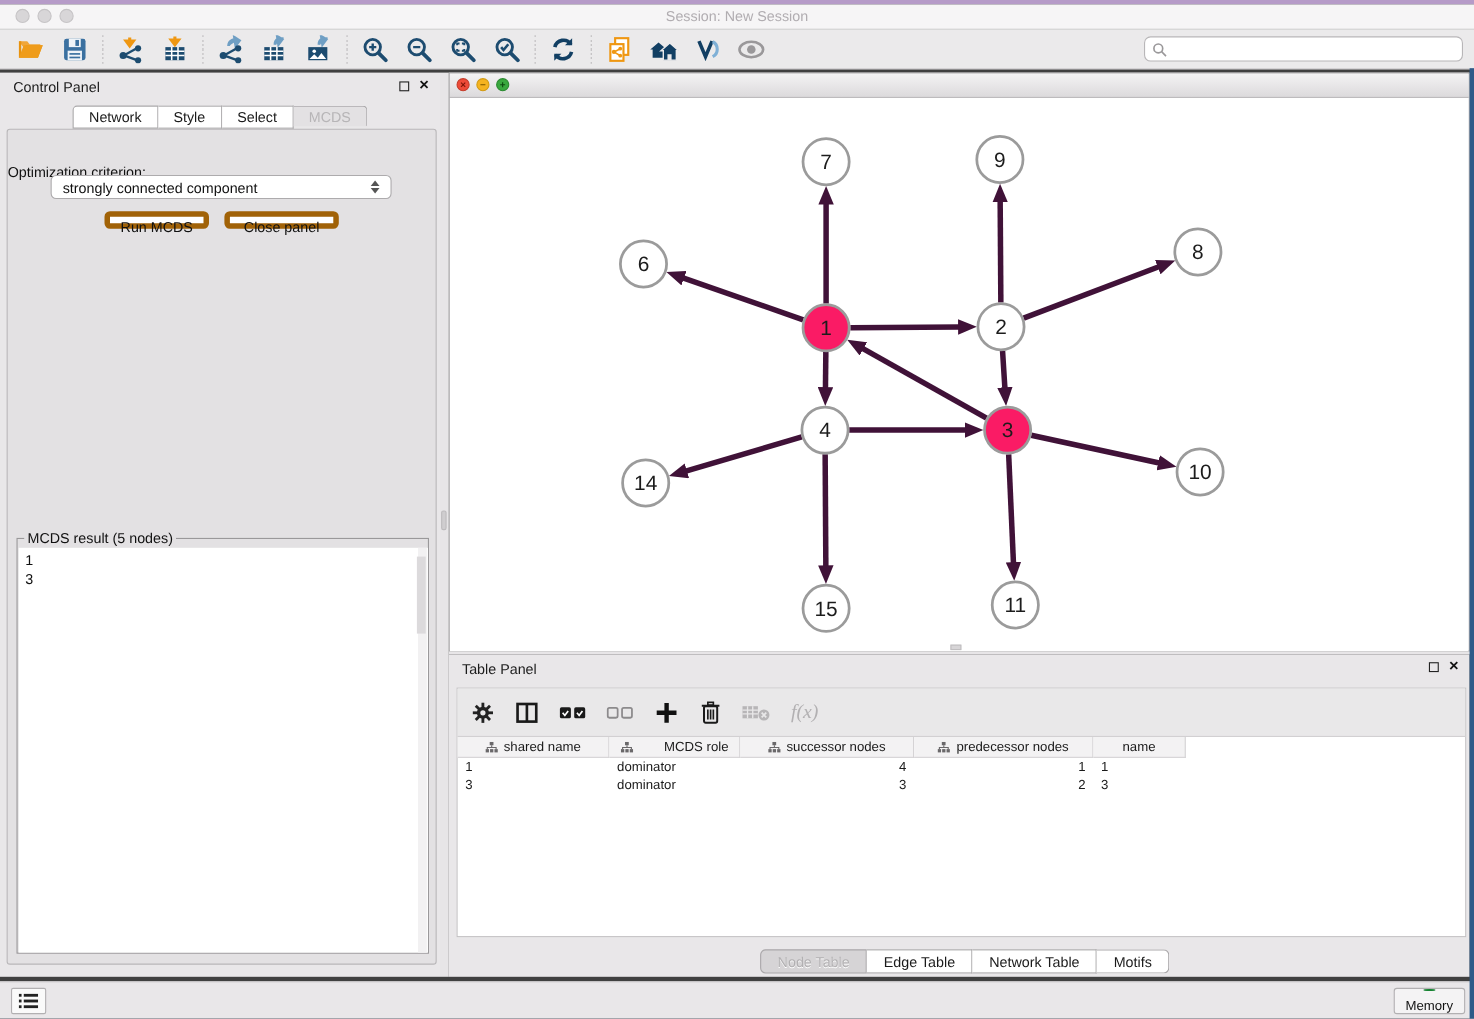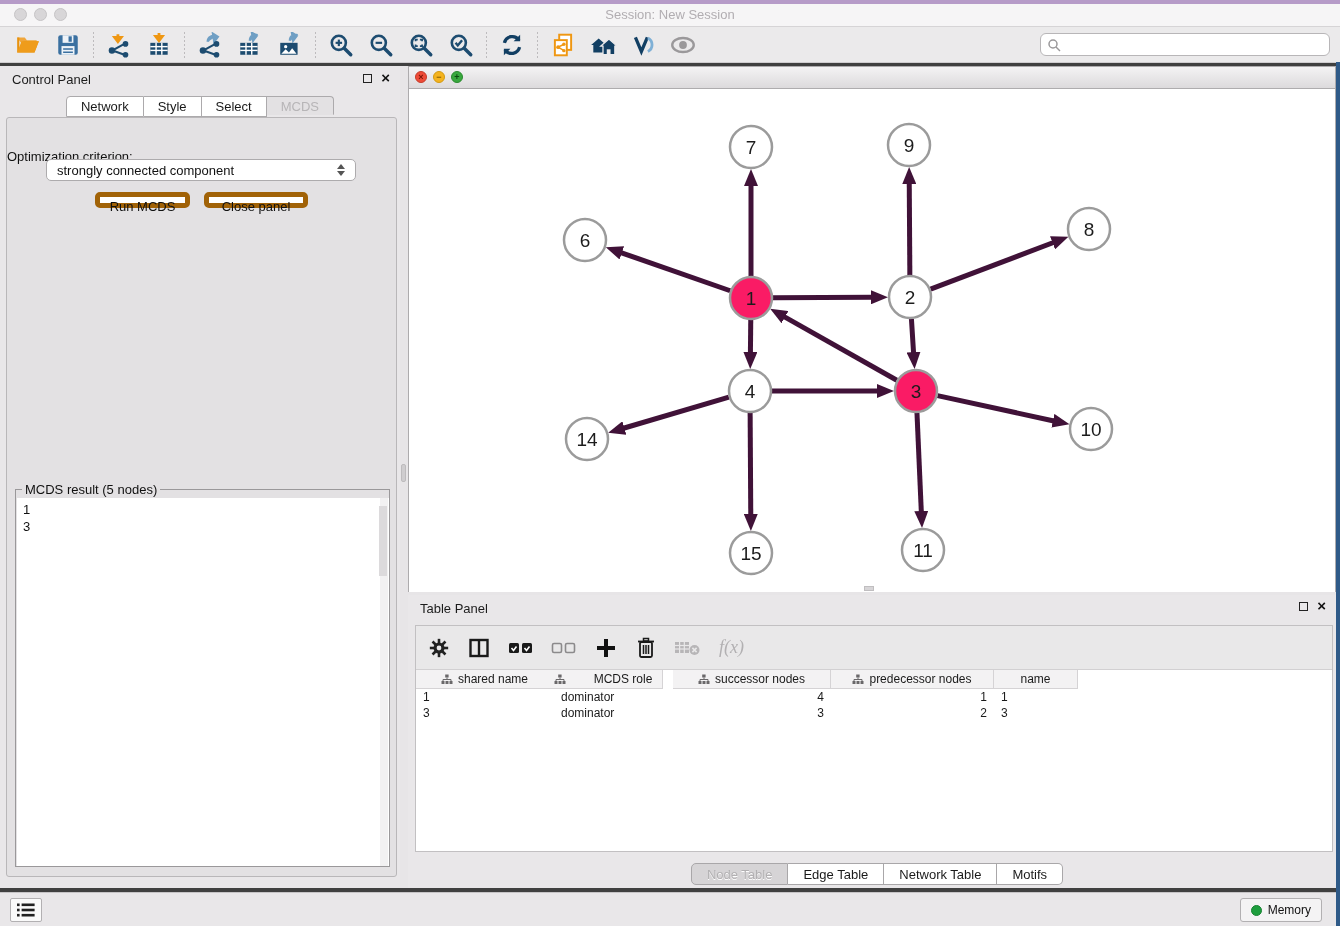--- a/index.html
+++ b/index.html
@@ -80,21 +80,21 @@
   .ta-r { text-align:right; }
   .tp-tabs { position:absolute; left:0; top:268px; width:928px; display:flex; justify-content:center; }
   .tp-tab { height:22px; padding:0 15px; font-size:13px; line-height:21px; background:#fff; border:1px solid #a9a7a9; border-left:none; color:#1a1a1a; }
   .tp-tab:first-child { border-left:1px solid #a9a7a9; border-radius:5px 0 0 5px;margin-left:10px; }
   .tp-tab:last-child { border-radius:0 5px 5px 0; }
   .tp-tab.active { background:#d6d4d6; color:#b2b0b2; text-shadow:0 1px 0 #fff; }
 
   
   .statusbar { position:absolute; left:0; top:892px; width:1340px; height:34px; background:#e9e7e9; border-top:1px solid #c6c4c6; }
   .sb-left-btn { position:absolute; left:10px; top:5px; width:32px; height:24px; background:#fafafa; border:1px solid #b2b0b2; border-radius:2px; display:flex; align-items:center; justify-content:center; }
-  .memory-btn { position:absolute; right:18px; top:5px; height:24px; padding:0 10px; background:#f4f3f4; border:1px solid #b2b0b2; border-radius:3px; display:flex; align-items:center; gap:6px; font-size:12px; color:#111; }
+  .memory-btn { position:absolute; right:8px; top:5px; height:24px; padding:0 10px; background:#f4f3f4; border:1px solid #b2b0b2; border-radius:3px; display:flex; align-items:center; gap:6px; font-size:12px; color:#111;flex-direction:column; }
   .mem-dot { width:11px; height:11px; border-radius:50%; background:#1e9e3e; border:1px solid #178232; }
 
   .wallpaper-edge { position:absolute; left:1336px; top:62px; width:4px; height:864px; background:#2f5a88; }
 </style>
 </head>
 <body>
 
 <div class="app">
 
   <div class="lav-strip"></div>
@@ -446,21 +446,21 @@
         <div class="th" style="left:0; width:138px;">
             <svg width="12" height="11" viewBox="0 0 12 11">
               <rect x="4.2" y="0.5" width="3.4" height="3" fill="#6a686a"></rect>
               <path d="M6 3.5v2M2 7V5.5h8V7" stroke="#6a686a" stroke-width="1" fill="none"></path>
               <rect x="0.5" y="7" width="3" height="3" fill="#6a686a"></rect>
               <rect x="4.5" y="7" width="3" height="3" fill="#6a686a"></rect>
               <rect x="8.5" y="7" width="3" height="3" fill="#6a686a"></rect>
             </svg>
             <span>shared name</span>
           </div>
-        <div class="th" style="left:128px; width:119px;gap:28px;">
+        <div class="th" style="left:138px; width:119px;gap:28px;">
             <svg width="12" height="11" viewBox="0 0 12 11">
               <rect x="4.2" y="0.5" width="3.4" height="3" fill="#6a686a"></rect>
               <path d="M6 3.5v2M2 7V5.5h8V7" stroke="#6a686a" stroke-width="1" fill="none"></path>
               <rect x="0.5" y="7" width="3" height="3" fill="#6a686a"></rect>
               <rect x="4.5" y="7" width="3" height="3" fill="#6a686a"></rect>
               <rect x="8.5" y="7" width="3" height="3" fill="#6a686a"></rect>
             </svg>
             <span>MCDS role</span>
           </div>
         <div class="th" style="left:257px; width:158px;">

